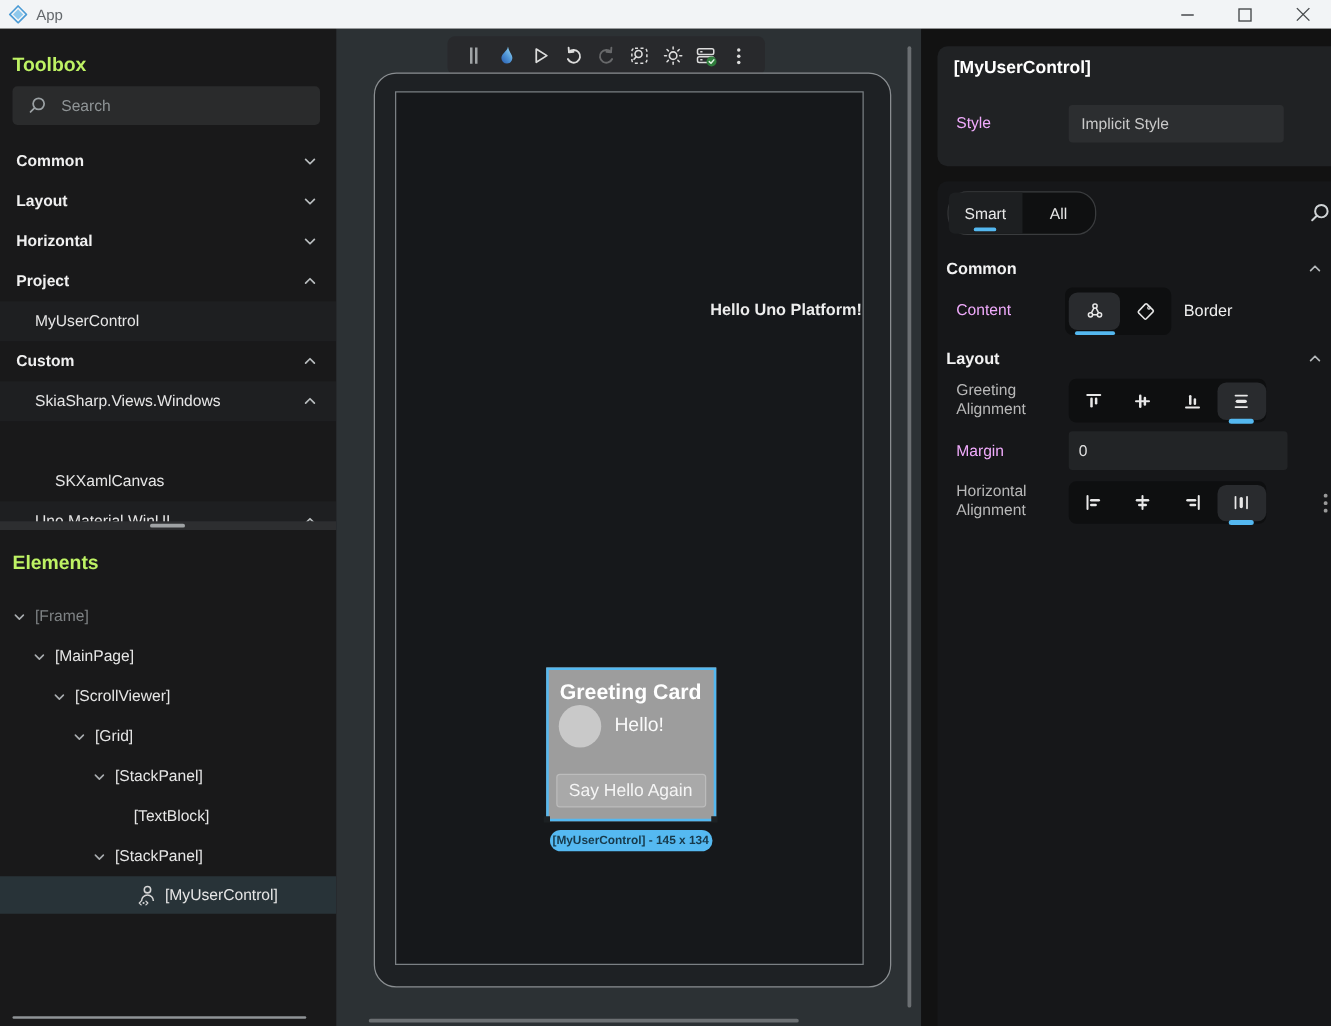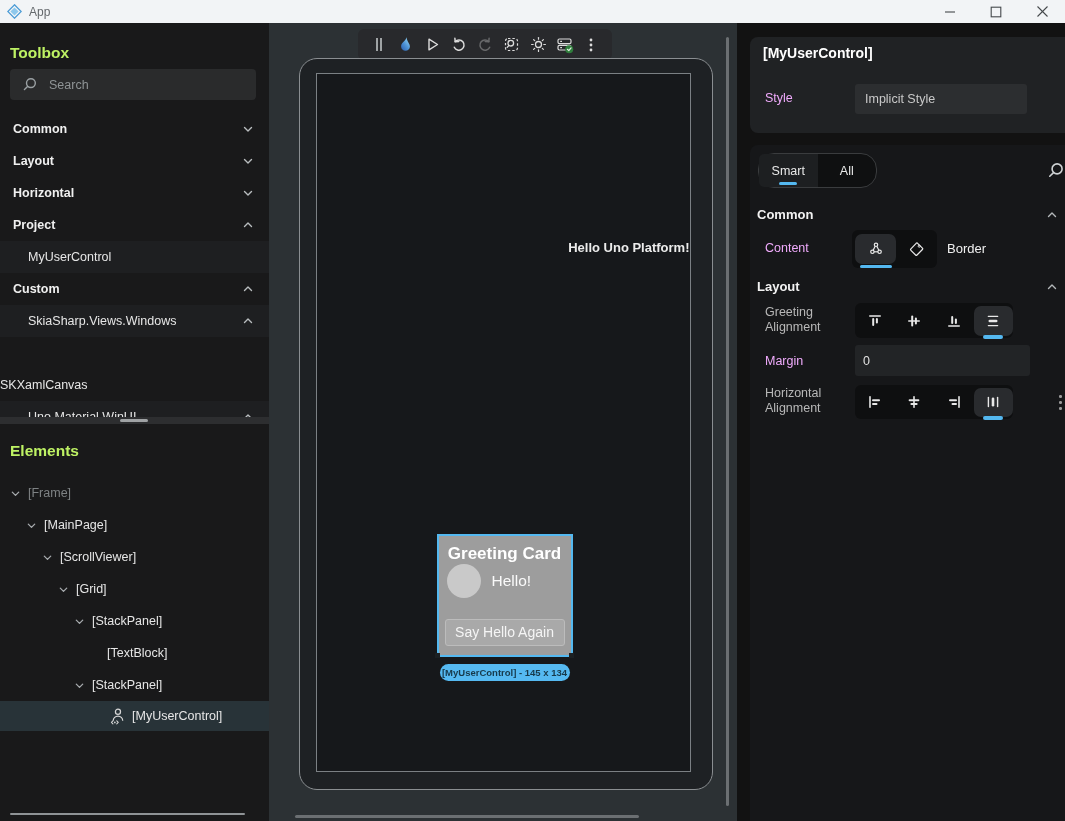--- a/index.html
+++ b/index.html
@@ -286,21 +286,21 @@
     </div>
     <div class="trow row-alt" style="top:282px">
       <span style="margin-left:28px">SkiaSharp.Views.Windows</span>
       <span class="chev">
           <svg width="12" height="12">
             <use href="#i-chev-up"></use>
           </svg>
         </span>
     </div>
     <div class="trow" style="top:346px">
-      <span style="">SKXamlCanvas</span>
+      <span style="margin-left:44px">SKXamlCanvas</span>
     </div>
     <div class="trow row-alt" style="top:378px">
       <span style="margin-left:28px">Uno Material WinUI</span>
       <span class="chev">
           <svg width="12" height="12">
             <use href="#i-chev-up"></use>
           </svg>
         </span>
     </div>
     <div class="strip">

